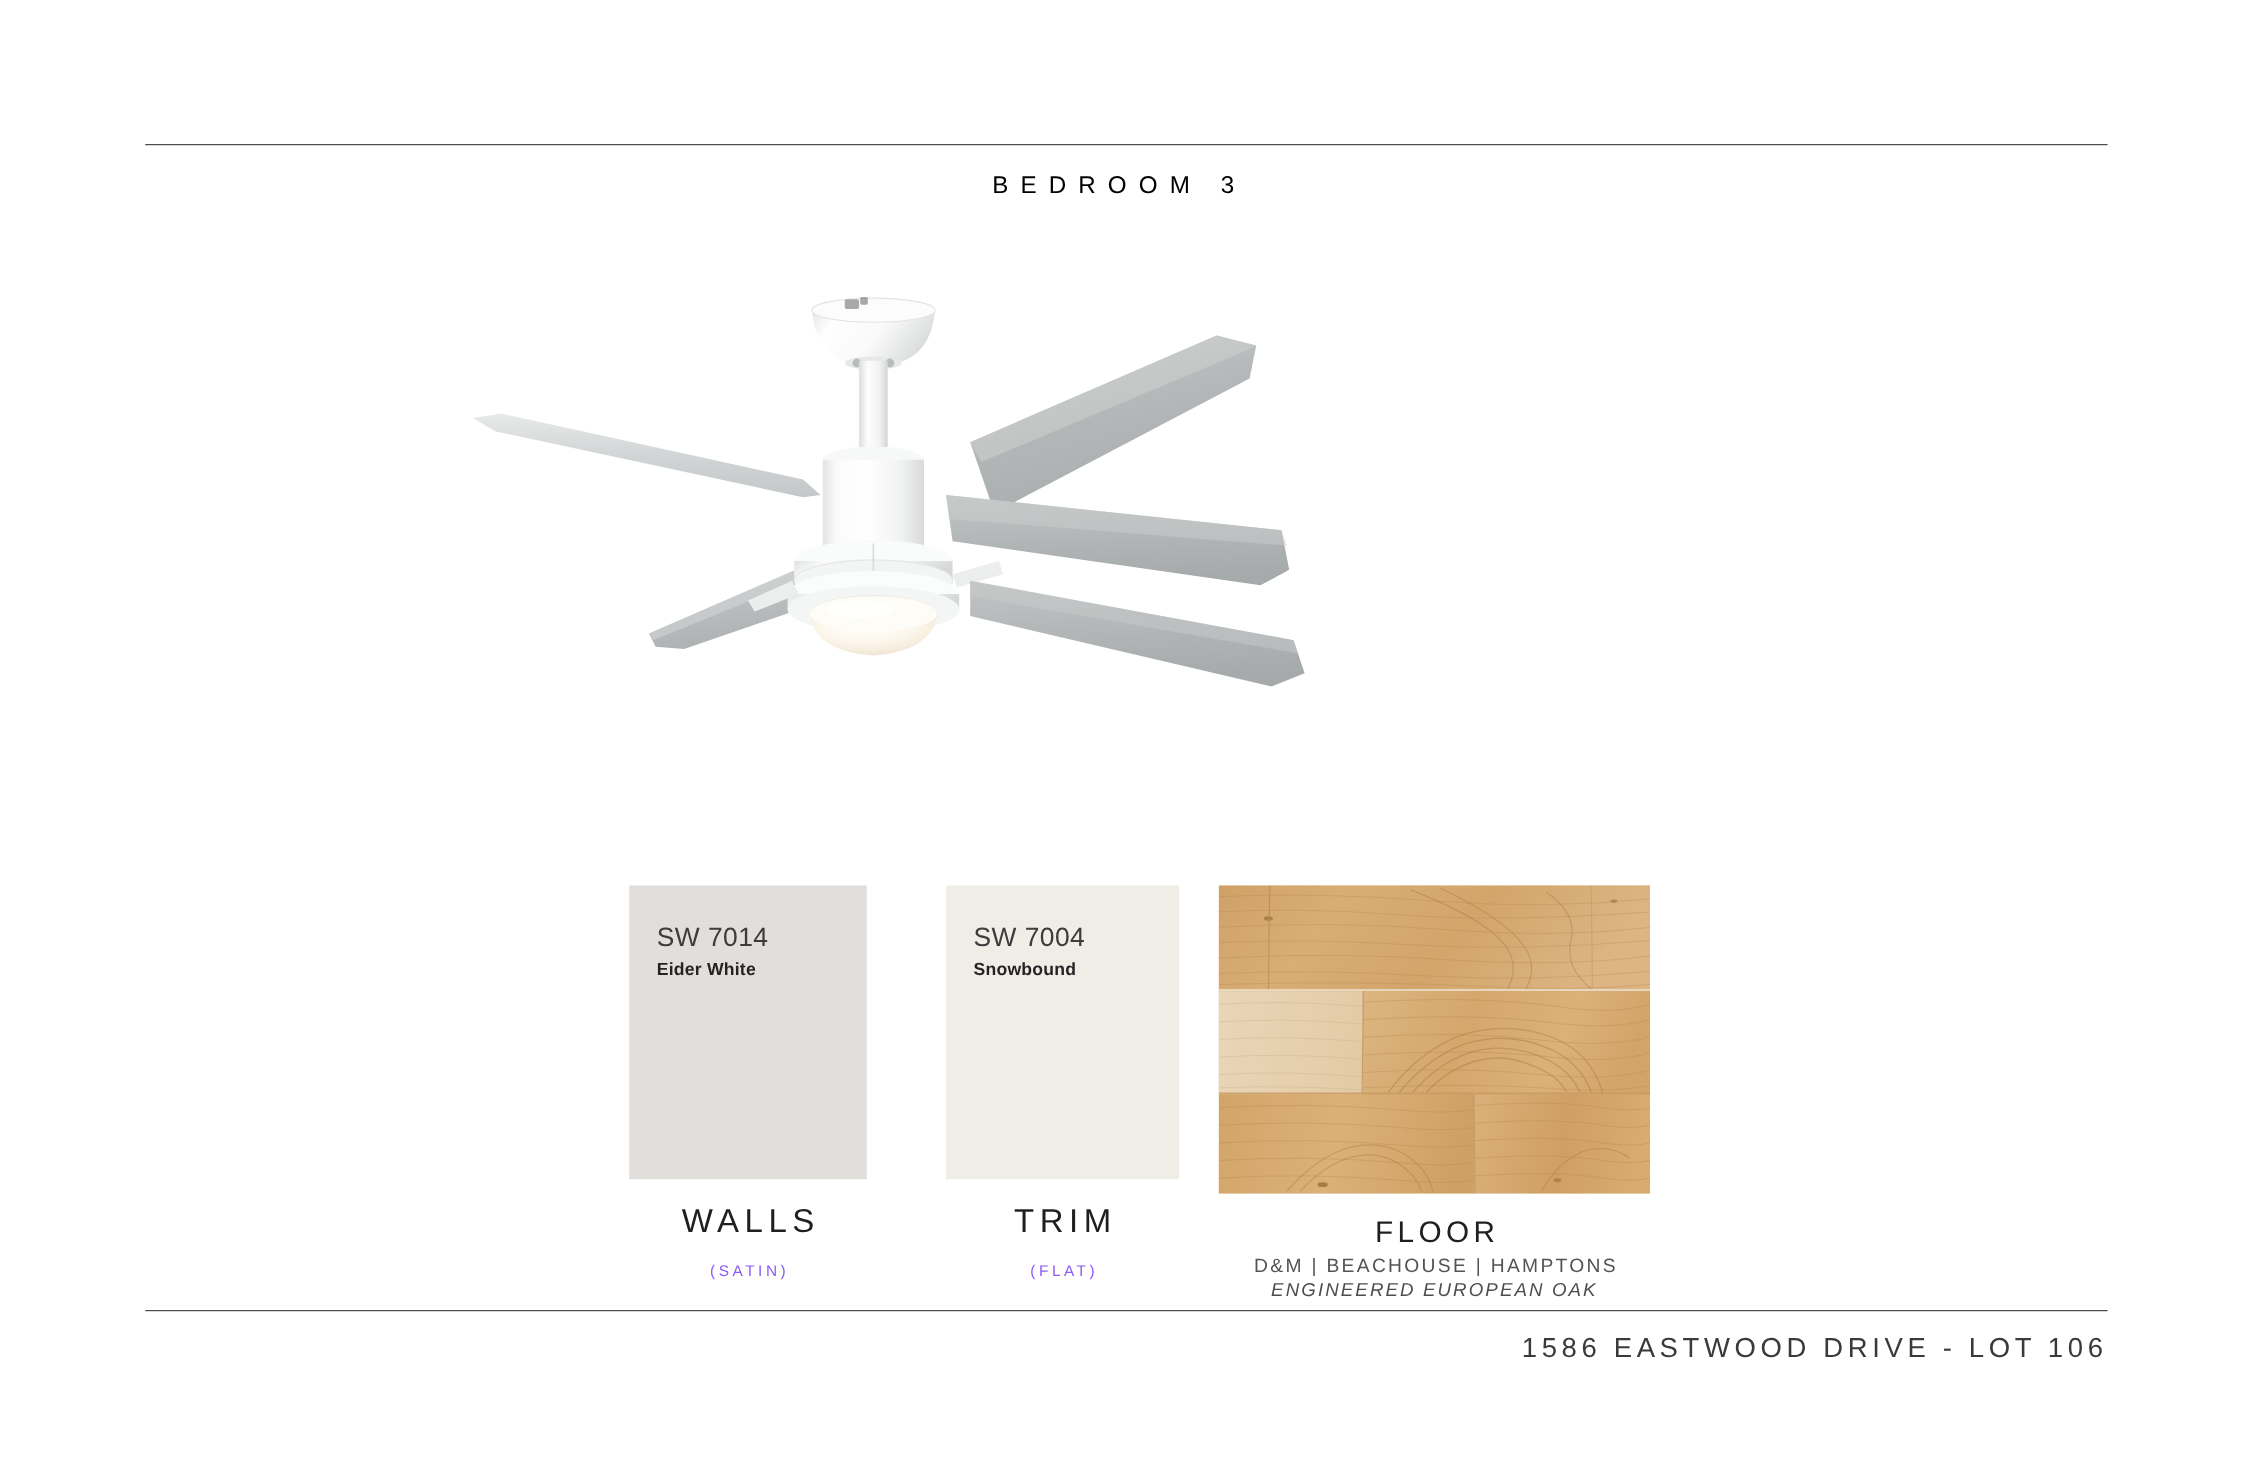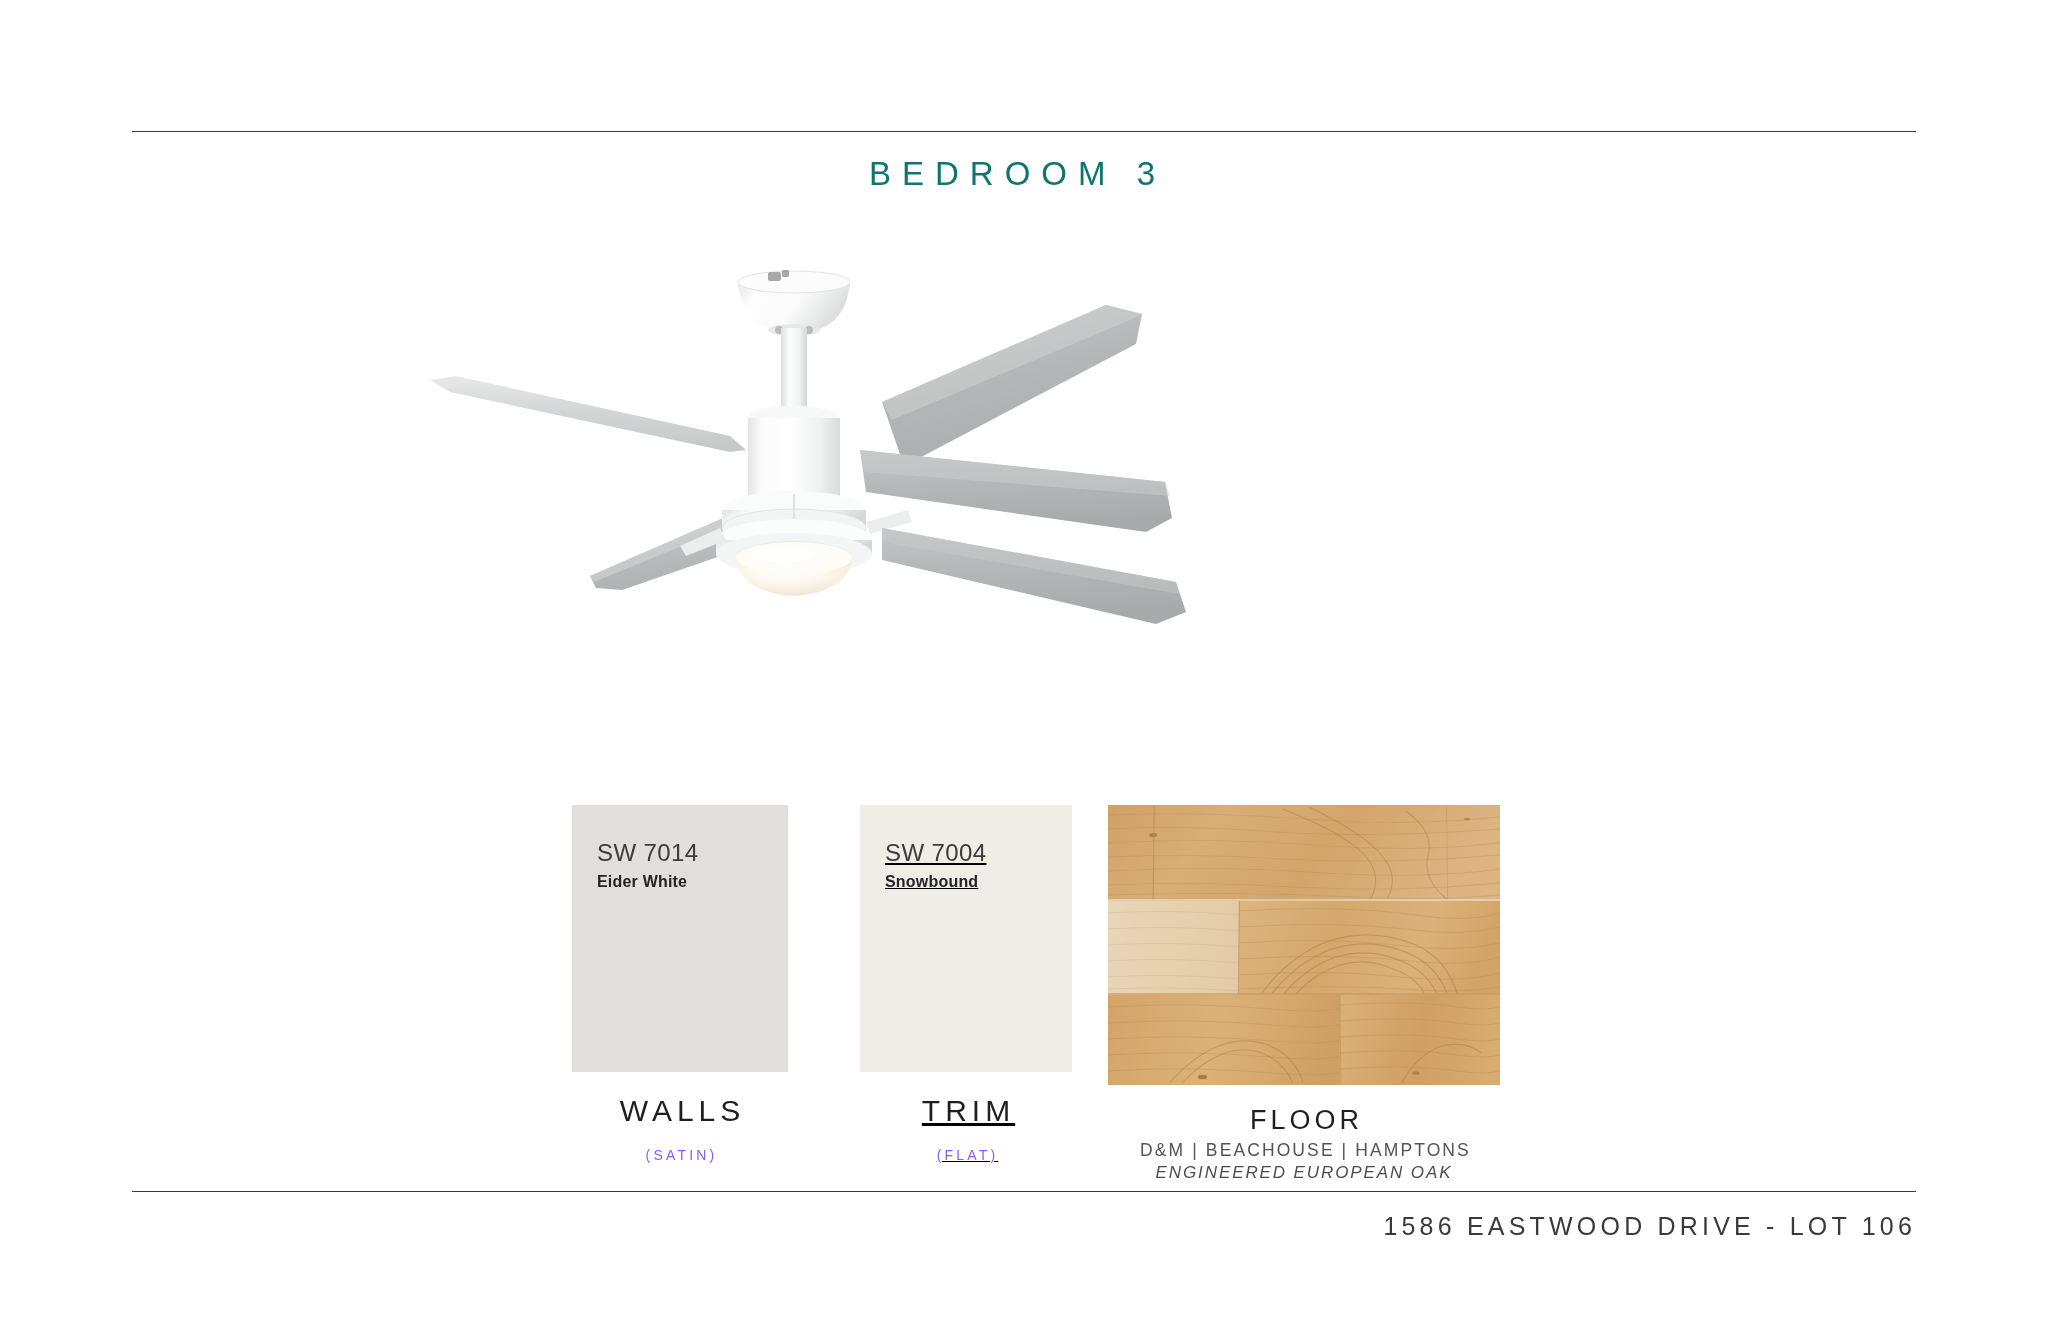--- a/index.html
+++ b/index.html
@@ -31,24 +31,24 @@
   .rule.top    { top: 131px; }
   .rule.bottom { top: 1191px; }
 
   
   #page-title {
     position: absolute;
     top: 155px;
     left: 0;
     width: 2024px;
     text-align: center;
-    font-size: 33px;
+    font-size: 22px;
     letter-spacing: 11px;
     font-weight: 400;
-    color: #0f766e;
+    color: #000000;
     text-indent: 11px;
   }
 
   
   #fan-figure {
     position: absolute;
     left: 430px;
     top: 260px;
     width: 1160px;
     height: 490px;
@@ -61,21 +61,21 @@
     left: 572px;
     top: 805px;
     width: 960px;
     height: 300px;
   }
   .swatch-col {
     position: absolute;
     top: 0;
   }
   .swatch-col.walls { left: 0px;   width: 216px; }
-  .swatch-col.trim  { left: 288px; width: 212px; text-decoration: underline; }
+  .swatch-col.trim  { left: 288px; width: 212px; }
   .swatch-col.floor { left: 536px; width: 392px; }
 
   .chip {
     position: relative;
     width: 100%;
     box-sizing: border-box;
   }
   .chip.paint {
     height: 267px;
     padding: 32px 0 16px 25px;

